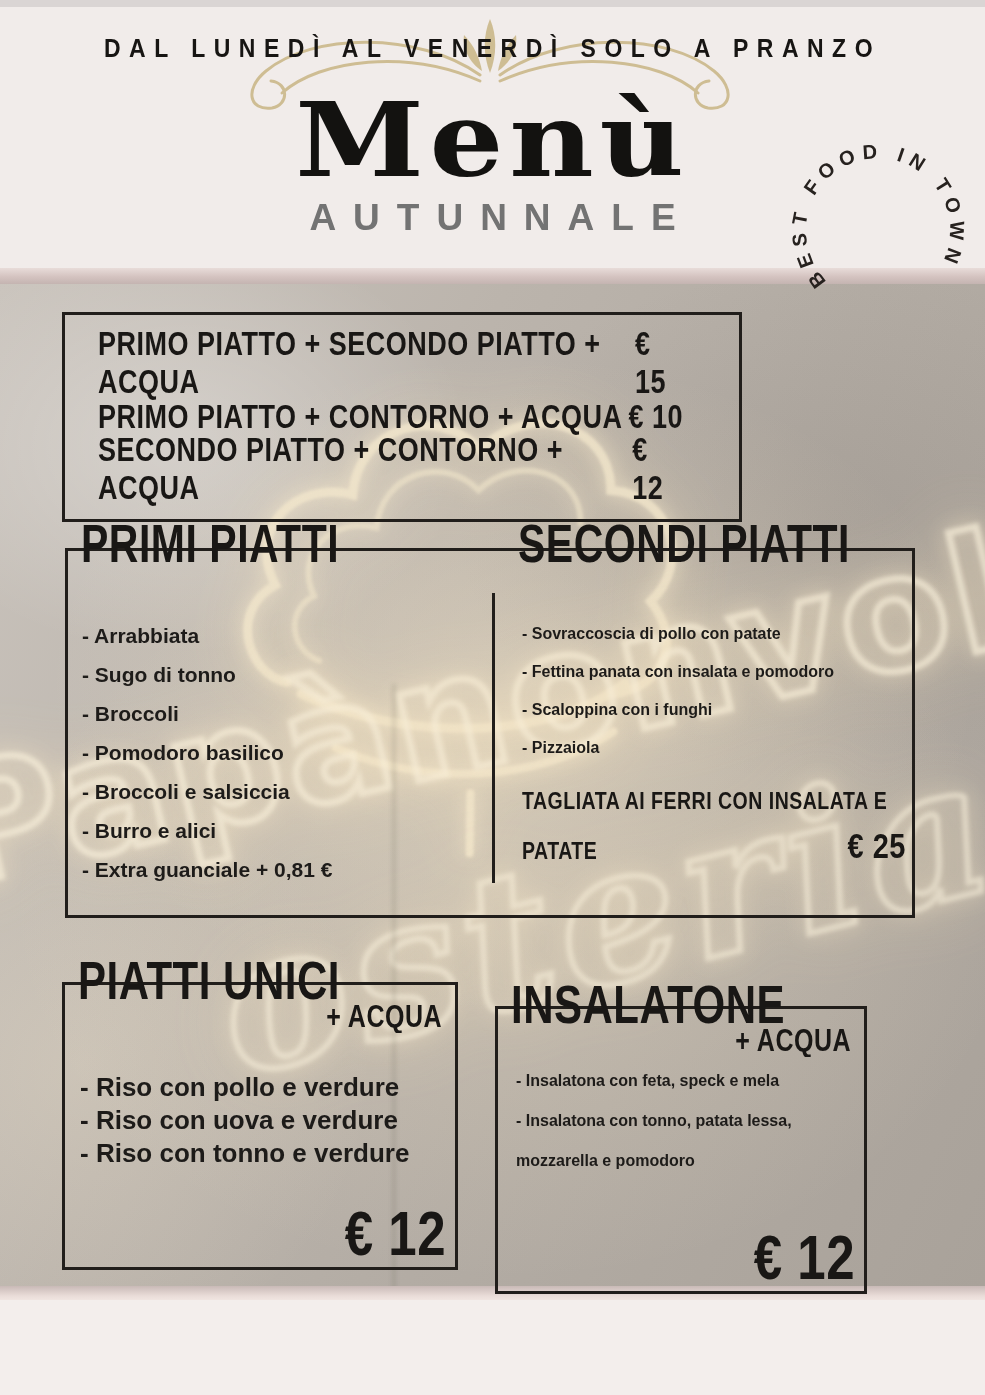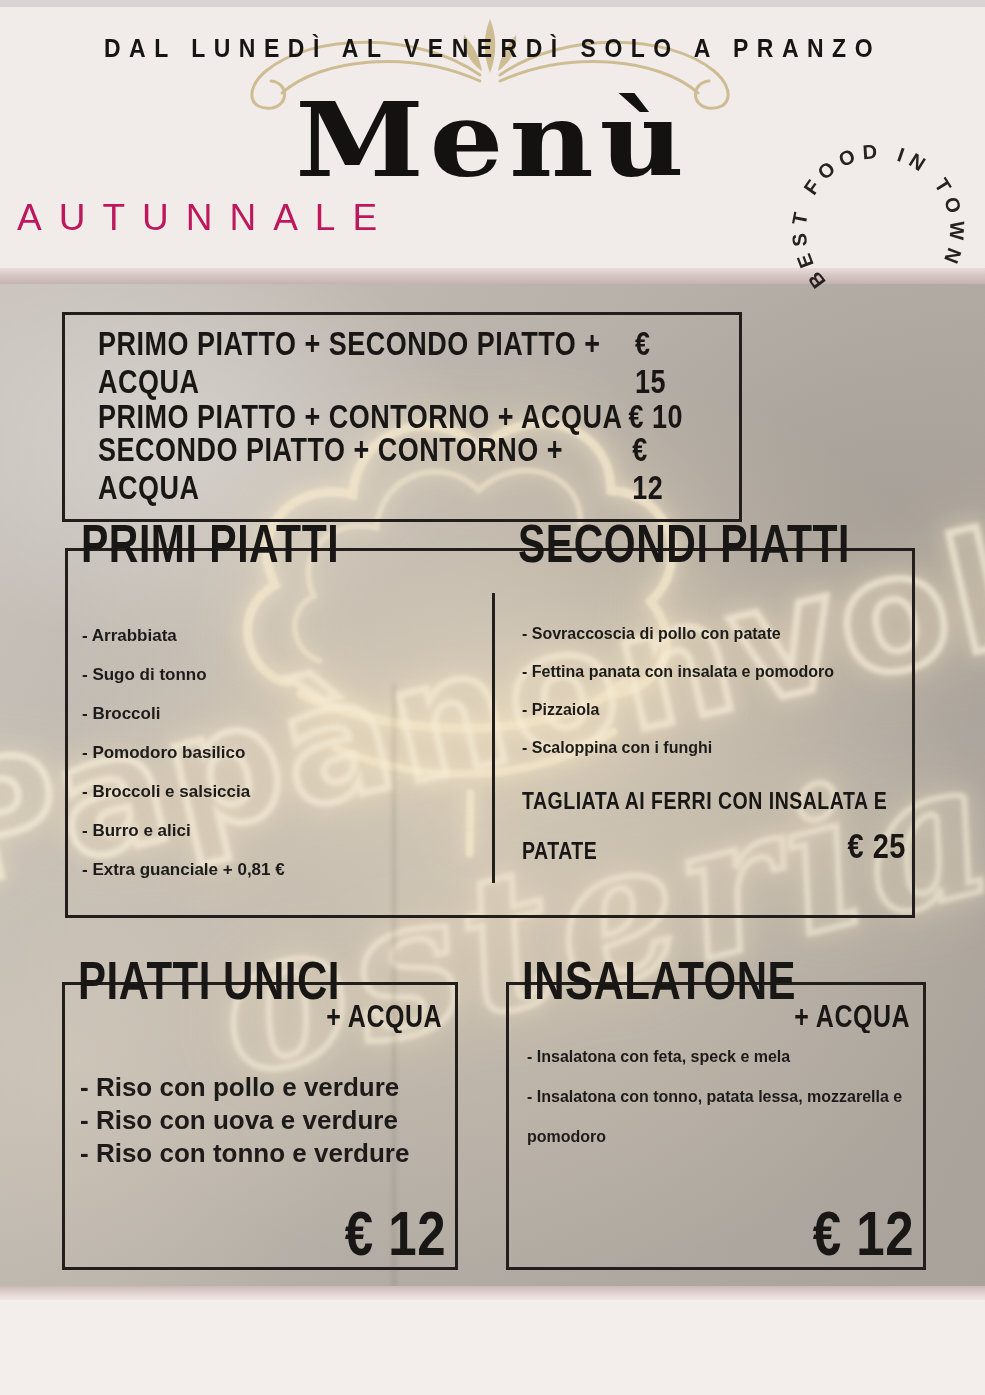--- a/index.html
+++ b/index.html
@@ -17,22 +17,22 @@
     position:absolute; left:0; top:28px; width:100%; text-align:center;
     font-weight:800; font-size:23px; letter-spacing:8.5px; white-space:nowrap;
     transform:scaleY(1.12); color:#171513;
   }
   .menu-title {
     position:absolute; left:0; top:82px; width:100%; text-align:center;
     font-family:"DejaVu Serif", serif; font-weight:900; font-size:102px; line-height:1;
     letter-spacing:5px; transform:scaleX(1.14); color:#131210;
   }
   .menu-subtitle {
-    position:absolute; left:0; top:190px; width:100%; 
-    font-weight:400; font-size:37px; letter-spacing:17px; text-indent:17px; color:#be185d;
+    position:absolute; left:0; top:190px; width:100%; text-align:center;
+    font-weight:700; font-size:37px; letter-spacing:17px; text-indent:17px; color:#737373;
   }
   .badge { position:absolute; left:788px; top:140px; width:180px; height:180px; z-index:6; }
   .badge text { font-family:"Liberation Sans", sans-serif; font-weight:800; font-size:20px;
     letter-spacing:6.5px; fill:#27221f; }
   
   .strip-top  { position:absolute; left:0; top:268px; width:100%; height:16px;
     background:linear-gradient(#e8dcd9 0%, #d4c3c0 55%, #c4b4b1 100%); }
   .strip-bottom { position:absolute; left:0; top:1286px; width:100%; height:14px;
     background:linear-gradient(#c9bab7 0%, #e9dcd8 70%, #f0e5e1 100%); }
   
@@ -75,29 +75,29 @@
   .combo-row .prc { font-size:27px; }
   .main-box { left:65px; top:548px; width:850px; height:370px; }
   .col-title { position:absolute; top:-33px; font-size:41px; line-height:1;
     transform:scaleY(1.30); transform-origin:left top; white-space:nowrap; z-index:5; }
   .t-primi   { left:13px; }
   .t-secondi { left:450px; }
   .divider { position:absolute; left:424px; top:42px; width:3px; height:290px; background:#211e1b; }
   .col { position:absolute; top:0; height:100%; }
   .col-left  { left:0; width:424px; padding:70px 18px 0 14px; }
   .col-right { left:427px; width:423px; padding:68px 10px 0 27px; }
-  .menu-item { font-size:17px; font-weight:700; line-height:30px; margin-bottom:9px; color:#1d1b19; }
+  .menu-item { font-size:21px; font-weight:700; line-height:30px; margin-bottom:9px; color:#1d1b19; }
   .col-right .menu-item { font-size:16px; margin-bottom:8px; }
   .special { position:relative; margin-top:22px; padding-right:2px; }
   .special-label { font-size:19.5px; line-height:40px; transform:scaleY(1.25);
     transform-origin:left center; max-width:375px; }
   .special-price { position:absolute; right:2px; bottom:2px; font-size:29px; }
   .small-box { }
   .box-unici { left:62px;  top:982px; width:396px; height:288px; }
-  .box-insal { left:495px; top:982px; width:420px; height:288px;margin-left:11px; }
+  .box-insal { left:495px; top:1006px; width:372px; height:288px; }
   .small-title { position:absolute; top:-31px; left:13px; font-size:42px; line-height:1;
     transform:scaleY(1.28); transform-origin:left top; white-space:nowrap; z-index:5; }
   .plus-acqua { position:absolute; right:13px; top:17px; font-size:25px; }
   .small-items { position:absolute; left:15px; right:8px; top:86px; }
   .box-unici  .menu-item { line-height:33px; margin-bottom:0; font-size:26px; }
   .box-insal .small-items { top:52px; left:18px; right:8px; }
   .box-insal .menu-item { line-height:40px; margin-bottom:0; font-size:16px; }
   .big-price { position:absolute; right:9px; bottom:2px; font-size:51px; line-height:1;
     transform:scaleY(1.25); transform-origin:right bottom; }
   
@@ -189,23 +189,23 @@
 
         <div class="menu-item">- Extra guanciale + 0,81 €</div>
       </div>
     <div class="col col-right">
       <div>
 
           <div class="menu-item">- Sovraccoscia di pollo con patate</div>
 
           <div class="menu-item">- Fettina panata con insalata e pomodoro</div>
 
+          <div class="menu-item">- Scaloppina con i funghi</div>
+
           <div class="menu-item">- Pizzaiola</div>
-
-          <div class="menu-item">- Scaloppina con i funghi</div>
         </div>
       <div class="special">
         <div class="special-label display">TAGLIATA AI FERRI CON INSALATA E PATATE</div>
         <div class="special-price display sy">€ 25</div>
       </div>
     </div>
   </section>
 
   <section class="box small-box box-unici">
     <div class="small-title display">PIATTI UNICI</div>

